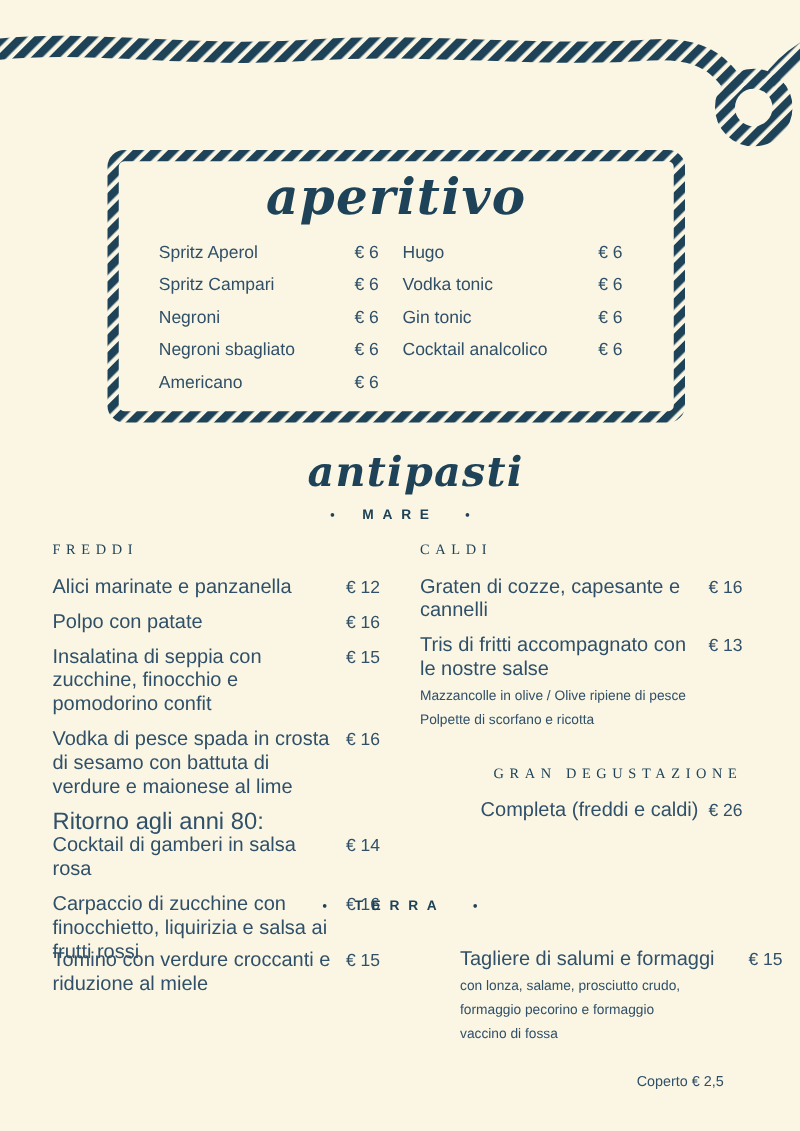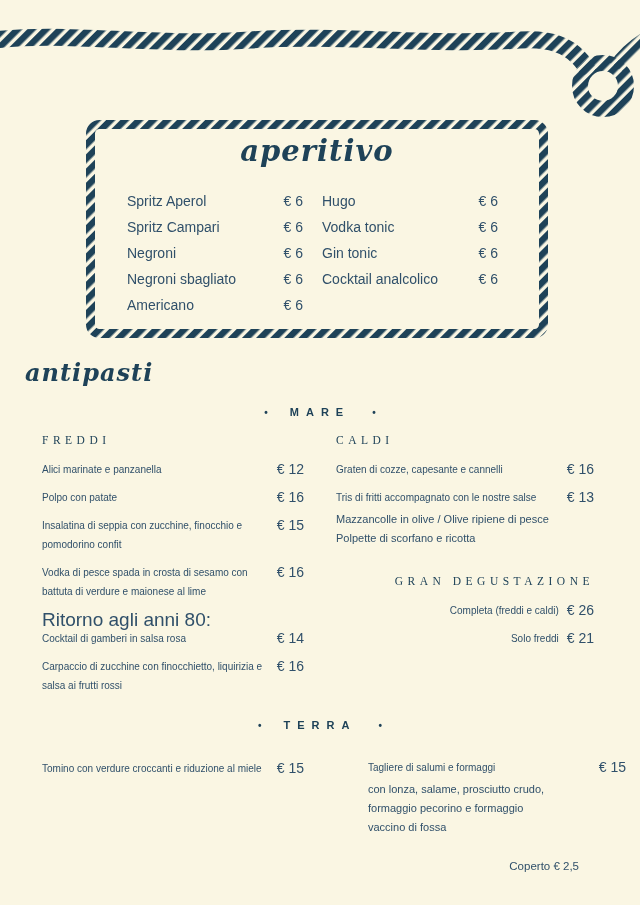--- a/index.html
+++ b/index.html
@@ -13,47 +13,47 @@
     background:var(--bg);overflow:hidden;
     font-family:"Liberation Sans",sans-serif;color:var(--text);
   }
   svg.decor{position:absolute;left:0;top:0;pointer-events:none;}
   .script-title{
     font-family:"DejaVu Serif",serif;font-style:italic;font-weight:bold;
     color:var(--navy);letter-spacing:1px;
   }
   
   .aperitivo-box{position:absolute;left:86px;top:120px;width:462px;height:218px;}
-  .ap-title{position:absolute;left:0;right:0;top:14px;text-align:center;font-size:29px;}
+  .ap-title{position:absolute;left:0;right:0;top:14px;text-align:center;font-size:40px;}
   .ap-cols{position:absolute;left:41px;top:72px;width:390px;display:flex;gap:19px;}
   .ap-col{width:176px;}
   .ap-col .mitem{margin-bottom:8px;}
   .ap-col .mname,.ap-col .mprice{font-size:14px;line-height:18px;}
   
-  .antipasti-title{position:absolute;left:0;right:0;top:358px;text-align:left;font-size:24px;margin-left:25px;}
+  .antipasti-title{position:absolute;left:0;right:0;top:358px;text-align:center;font-size:33px;margin-left:25px;}
   .section-label{
     position:absolute;left:0;right:0;display:flex;justify-content:center;align-items:center;gap:22px;
     font-size:11px;letter-spacing:7px;color:var(--navy);font-weight:bold;
   }
   .section-label .dot{font-size:10px;letter-spacing:0;}
   .label-mare{top:406px;}
   .label-terra{top:719px;}
   .menu-col{position:absolute;}
   .col-freddi{left:42px;top:433px;width:262px;}
   .col-caldi{left:336px;top:433px;width:258px;}
   .terra-left{left:42px;top:716px;width:262px;margin-top:43px;}
   .terra-right{left:336px;top:758px;width:258px;margin-left:32px;}
   .sec-header{
     font-size:11.5px;letter-spacing:4.5px;color:var(--navy);
     margin-bottom:12px;line-height:15px;font-family:Liberation Serif, serif;
   }
   .gd-block{margin-top:26px;text-align:right;}
   .mitem{margin-bottom:9px;}
   .mrow{display:flex;align-items:flex-start;}
-  .mname{flex:1;font-size:10px;line-height:19px;padding-right:8px;}
+  .mname{flex:1;font-size:16px;line-height:19px;padding-right:8px;}
   .mprice{font-size:14px;line-height:19px;white-space:nowrap;}
   .mpre{font-size:19px;line-height:19px;}
   .mnote{font-size:11px;line-height:19px;margin-top:3px;}
   .mnote + .mnote{margin-top:0;}
   .coperto{position:absolute;top:860px;right:61px;font-size:11.5px;color:var(--text);}
 </style>
 </head>
 <body>
 
 <div class="page">
@@ -207,26 +207,20 @@
       </div>
     <div class="gd-block">
       <div class="sec-header">GRAN DEGUSTAZIONE</div>
       <div>
           <div class="mitem">
             <div class="mrow">
               <span class="mname">Completa (freddi e caldi)</span>
               <span class="mprice">€ 26</span>
             </div>
           </div>
-          <div class="mitem">
-            <div class="mrow">
-              <span class="mname">Solo freddi</span>
-              <span class="mprice">€ 21</span>
-            </div>
-          </div>
         </div>
     </div>
   </div>
 
   <div class="section-label label-terra">
     <span class="dot">•</span>
     <span>TERRA</span>
     <span class="dot">•</span>
   </div>
 

